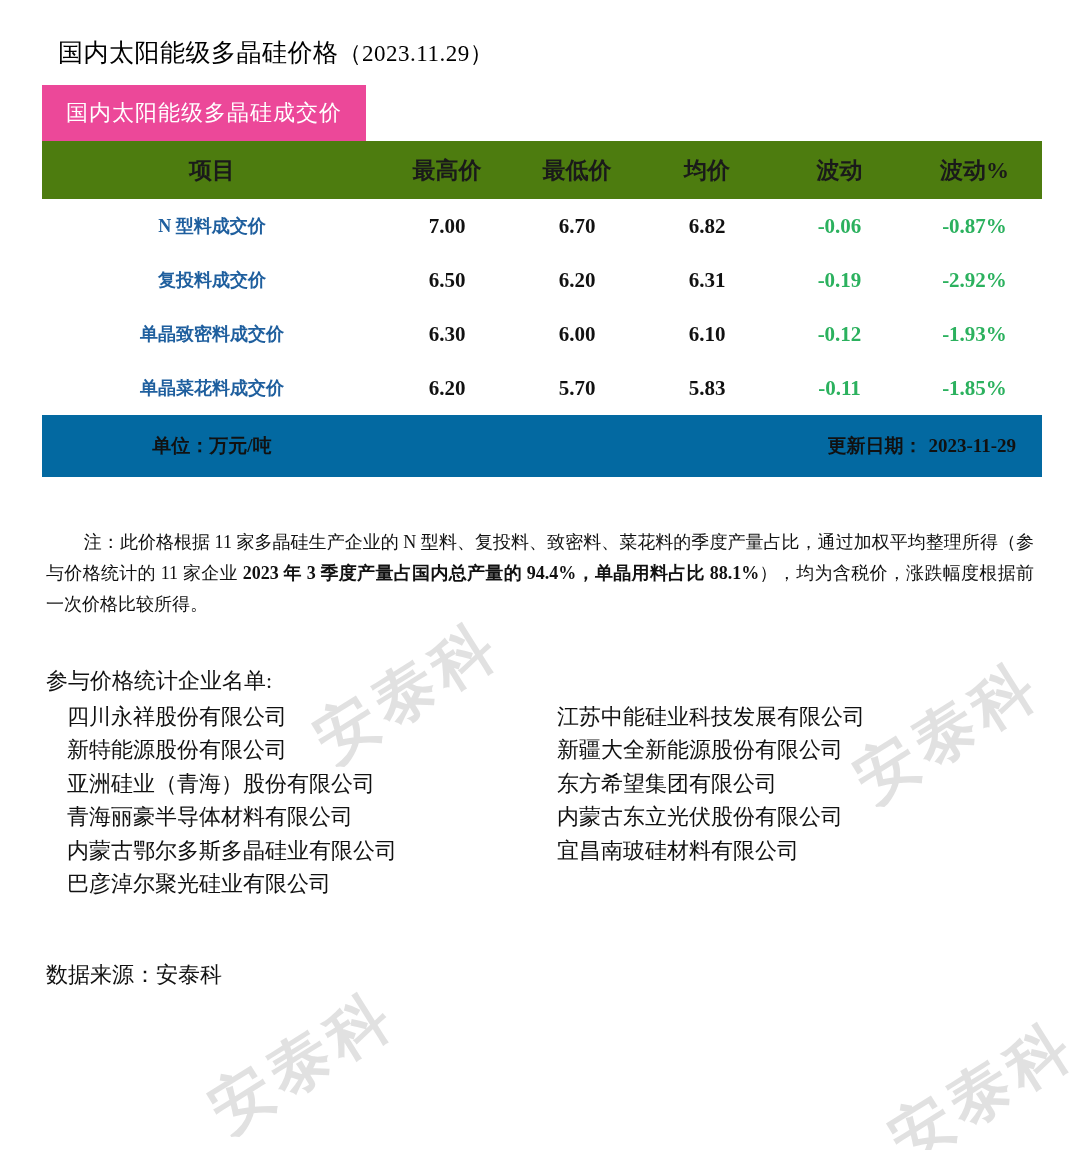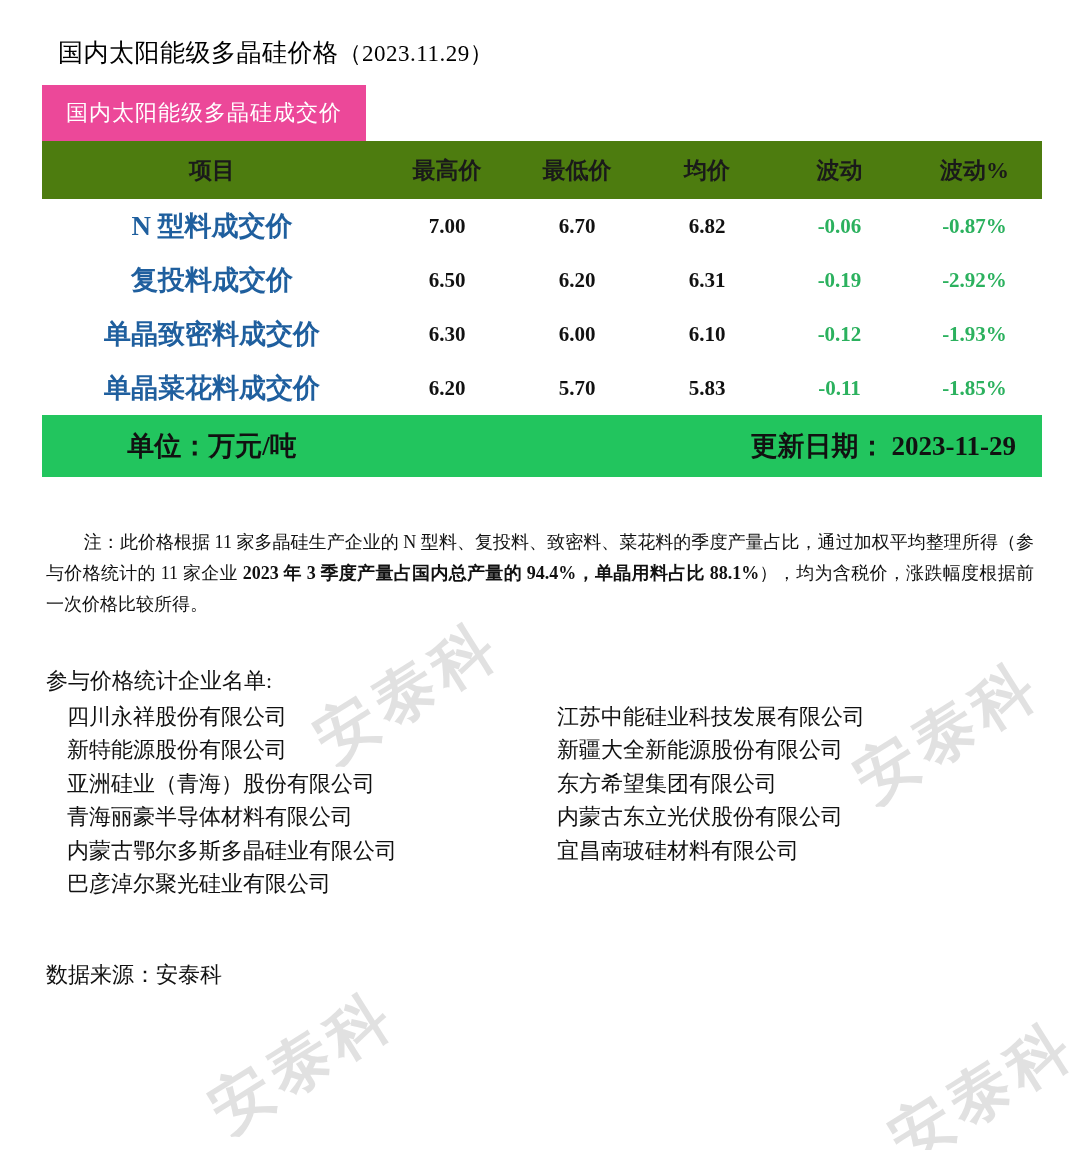--- a/index.html
+++ b/index.html
@@ -69,34 +69,34 @@
   }
   .data-row td {
     height: 54px;
     font-size: 21px;
     text-align: center;
     background: #ffffff;
   }
   .data-row .item-name {
     color: #1f5f9e;
     font-weight: bold;
-    font-size: 27px;
+    font-size: 18px;
   }
   .data-row .num {
     font-weight: bold;
     color: #111;
   }
   .data-row .delta {
     font-weight: bold;
     color: #2bb15e;
   }
   .footer-row td {
-    background: #22c55e;
+    background: #0369a1;
     height: 62px;
-    font-size: 27px;
+    font-size: 19px;
     font-weight: bold;
     color: #111;
   }
   .footer-row .unit {
     text-align: center;
   }
   .footer-row .upd {
     text-align: right;
     padding-right: 26px;
   }

